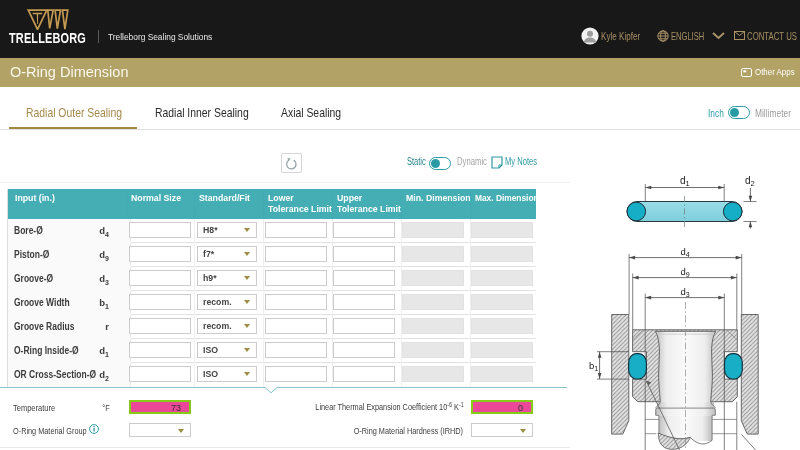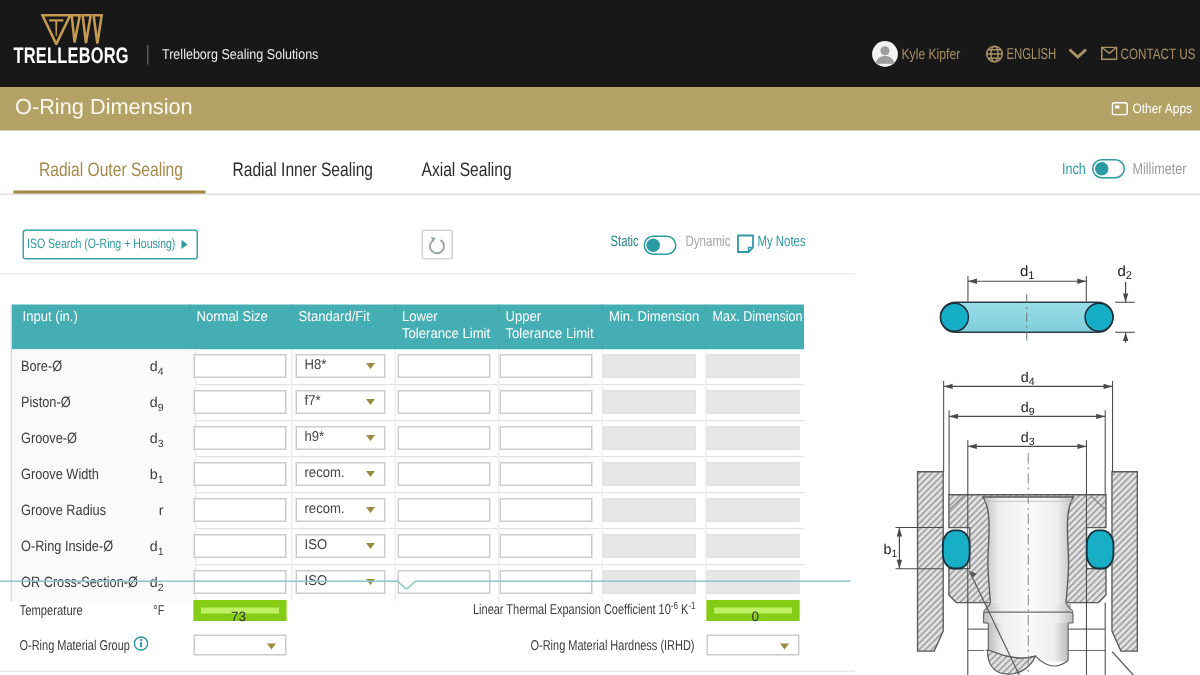--- a/index.html
+++ b/index.html
@@ -47,22 +47,22 @@
 #btn1 { left:14.5px; width:117px; }
 #btn2 { left:138.5px; width:138.5px; }
 #btn3 { left:281px; width:20.5px; height:20.5px; border:1px solid #d5d5d5; border-radius:2px;
   top:152.5px; background:#fff; }
 #static { left:407px; top:156px; font-size:10px; color:#23828c; }
 #tg-sd { left:429px; top:157px; }
 #dynamic { left:457px; top:156px; font-size:10px; color:#a5a5a5; }
 #mynotes { left:505px; top:156px; font-size:10px; color:#2e99a3; }
 
 
-#tbl { left:7px; top:203px; width:468px; height:198px; border-left:1px solid #ddd;
-  border-right:1px solid #ddd; }
+#tbl { left:7px; top:189px; width:468px; height:198px; border-left:1px solid #ddd;
+  border-right:1px solid #ddd;font-weight:bold; }
 #thead { position:absolute; left:0; top:0; width:528px; height:29.5px; background:#45aeb5; }
 .th { position:absolute; top:0; height:29.5px; color:#fff; font-size:9.5px;
   padding:4px 0 0 4px; line-height:10.5px; border-left:1px solid #41aab2; white-space:nowrap; }
 .trow { position:absolute; left:0; width:528px; height:24px; border-bottom:1px solid #e3e3e3;
   background:#fff; }
 .rlabel { position:absolute; left:6px; top:6px; font-size:10px; color:#3c3c3c; white-space:nowrap; }
 .rsym { position:absolute; right:427px; top:6.5px; font-size:9.5px; color:#3c3c3c; }
 .labelcell { position:absolute; left:0; top:0; width:123px; height:24px; background:#fafafa;
   border-right:1px solid #ececec; }
 sub { font-size:7px; }
@@ -77,22 +77,22 @@
   background:#e7e7e7; }
 .vl { position:absolute; top:0; width:1px; height:24px; background:#efefef; }
 .c1 { left:120.5px; } .c2 { left:189px; } .c3 { left:256.5px; } .c4 { left:325px; }
 .c5 { left:394px; } .c6 { left:462.5px; }
 
 
 #notch { left:0px; top:381px; width:570px; height:12px; }
 
 
 .blabel { font-size:9.5px; color:#3c3c3c; }
-.binp { height:14px; border:5px solid #84cc16; background:#bef264; font-size:9px; color:#333;
-  text-align:right; padding:1px 22px 0 0; }
+.binp { height:14px; border:2px solid #84cc16; background:#ec4899; font-size:9px; color:#333;
+  text-align:right; padding:1px 8px 0 0; }
 .bsel { height:14px; border:1px solid #ccc; background:#fff; }
 .bsel .car { position:absolute; right:6px; top:4.5px; width:0; height:0;
   border-left:3.5px solid transparent; border-right:3.5px solid transparent;
   border-top:4.5px solid #9b8b43; }
 #botline { left:0; top:447px; width:570px; height:1px; background:#e8e8e8; }
 
 
 #draw { left:570px; top:140px; }
 sup { font-size:7px; vertical-align:baseline; position:relative; top:-3.5px; }
 </style>
@@ -150,21 +150,20 @@
   <div class="abs" id="tab1u"></div>
   <div class="abs tab cx" id="tab2">Radial Inner Sealing</div>
   <div class="abs tab cx" id="tab3">Axial Sealing</div>
   <div class="abs cx" id="inch">Inch</div>
   <div class="abs toggle" id="tg-unit">
       <div class="knob"></div>
     </div>
   <div class="abs cx" id="mm">Millimeter</div>
 
   <div class="abs" id="toolline"></div>
-  <div class="abs tealbtn" id="btn1"><span style="display:inline-block;transform:scaleX(0.78);transform-origin:0 50%">ISO Search (O-Ring + Housing)</span><div class="bcar"></div></div>
   <div class="abs" id="btn3">
     <svg width="18.5" height="18.5" viewBox="0 0 18.5 18.5">
         <g transform="translate(9.25,10.2)">
           <path d="M-2.1,-4.2 A4.7,4.7 0 1 0 2.4,-4.1" fill="none" stroke="#9aa5a8" stroke-width="1.3"></path>
           <path d="M-3.9,-6.3 L-0.6,-5.6 L-2.7,-2.6 Z" fill="#9aa5a8"></path>
         </g>
       </svg>
   </div>
   <div class="abs" id="static" style="transform:scaleX(0.75);transform-origin:0 50%">Static</div>
   <div class="abs toggle" id="tg-sd">

